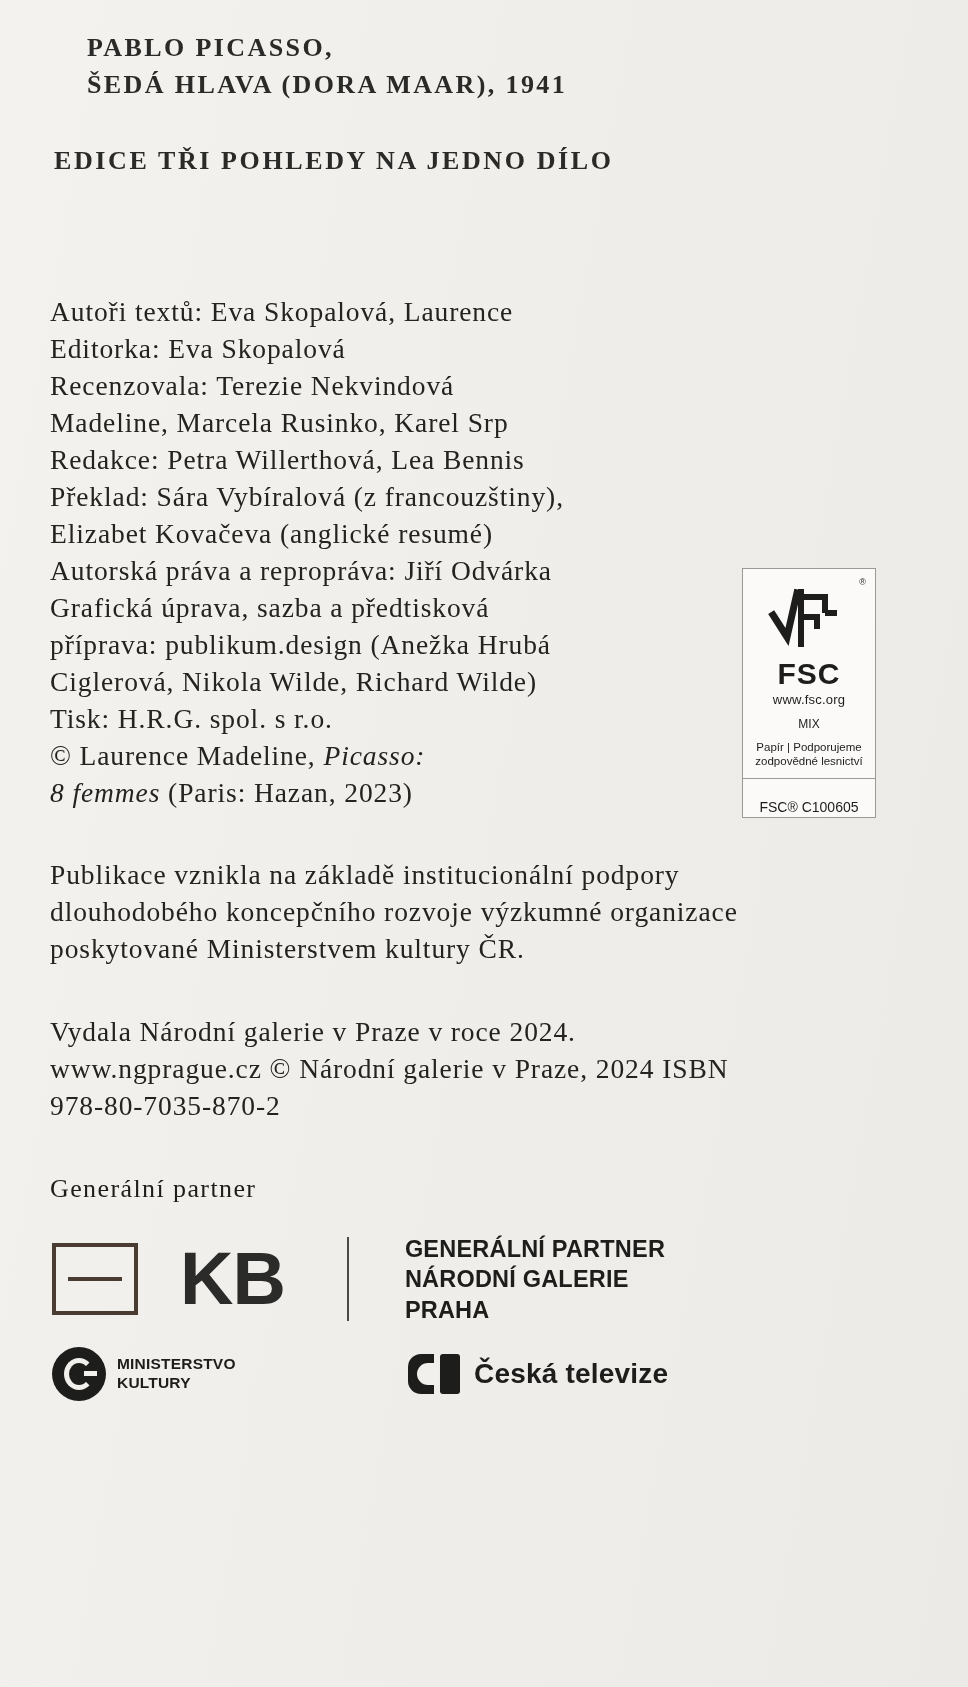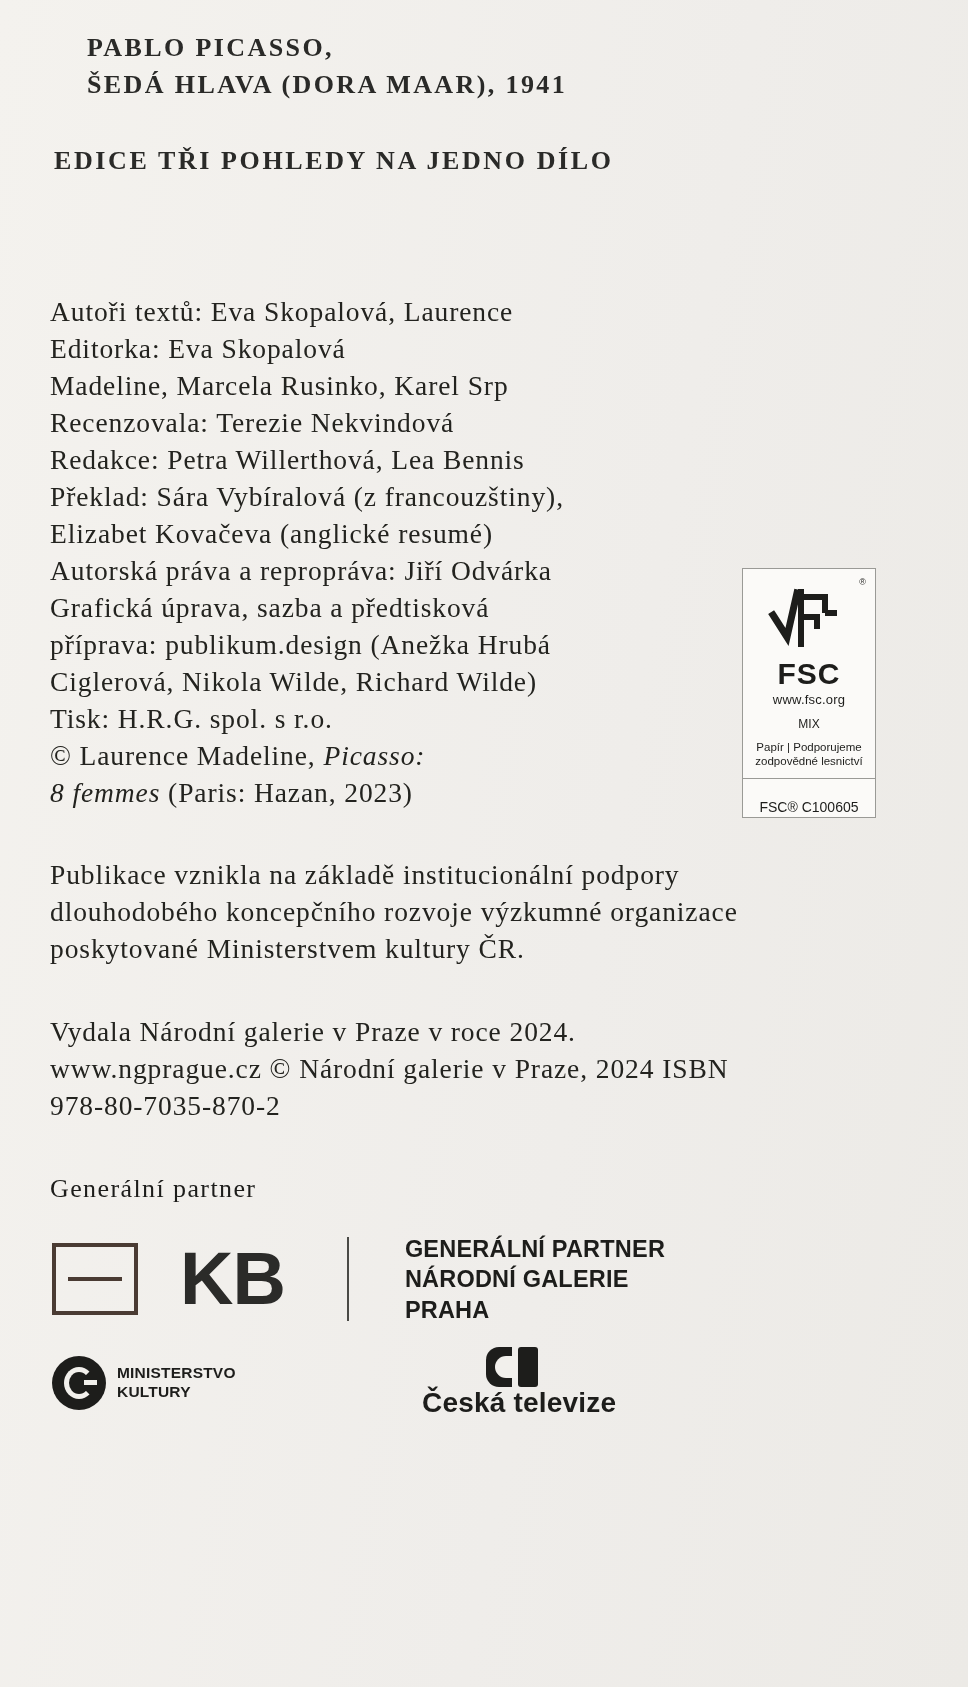--- a/index.html
+++ b/index.html
@@ -239,21 +239,20 @@
     font-size: 15.5px;
     line-height: 1.18;
     letter-spacing: 0.2px;
     margin-left: 11px;
     color: #1d1d1b;
   }
   .ct-logo {
     display: flex;
     align-items: center;
     margin-left: 40px;
-    flex-direction: column;
   }
   .ct-mark {
     width: 52px;
     height: 40px;
     position: relative;
   }
   .ct-mark .lhs {
     position: absolute;
     left: 0;
     top: 0;
@@ -299,22 +298,22 @@
     <div class="title-block">
       <span class="title-line">PABLO PICASSO,</span>
       <span class="title-line">ŠEDÁ HLAVA (DORA MAAR), 1941</span>
     </div>
 
     <div class="edition-line">EDICE TŘI POHLEDY NA JEDNO DÍLO</div>
 
     <div class="colophon">
       <span class="ln">Autoři textů: Eva Skopalová, Laurence</span>
       <span class="ln">Editorka: Eva Skopalová</span>
+      <span class="ln">Recenzovala: Terezie Nekvindová</span>
       <span class="ln">Madeline, Marcela Rusinko, Karel Srp</span>
-      <span class="ln">Recenzovala: Terezie Nekvindová</span>
       <span class="ln">Redakce: Petra Willerthová, Lea Bennis</span>
       <span class="ln">Překlad: Sára Vybíralová (z francouzštiny),</span>
       <span class="ln">Elizabet Kovačeva (anglické resumé)</span>
       <span class="ln">Autorská práva a repropráva: Jiří Odvárka</span>
       <span class="ln">Grafická úprava, sazba a předtisková</span>
       <span class="ln">příprava: publikum.design (Anežka Hrubá</span>
       <span class="ln">Ciglerová, Nikola Wilde, Richard Wilde)</span>
       <span class="ln">Tisk: H.R.G. spol. s r.o.</span>
       <span class="ln"><span>© Laurence Madeline, </span><em>Picasso:</em></span>
       <span class="ln"><em>8 femmes</em><span> (Paris: Hazan, 2023)</span></span>

